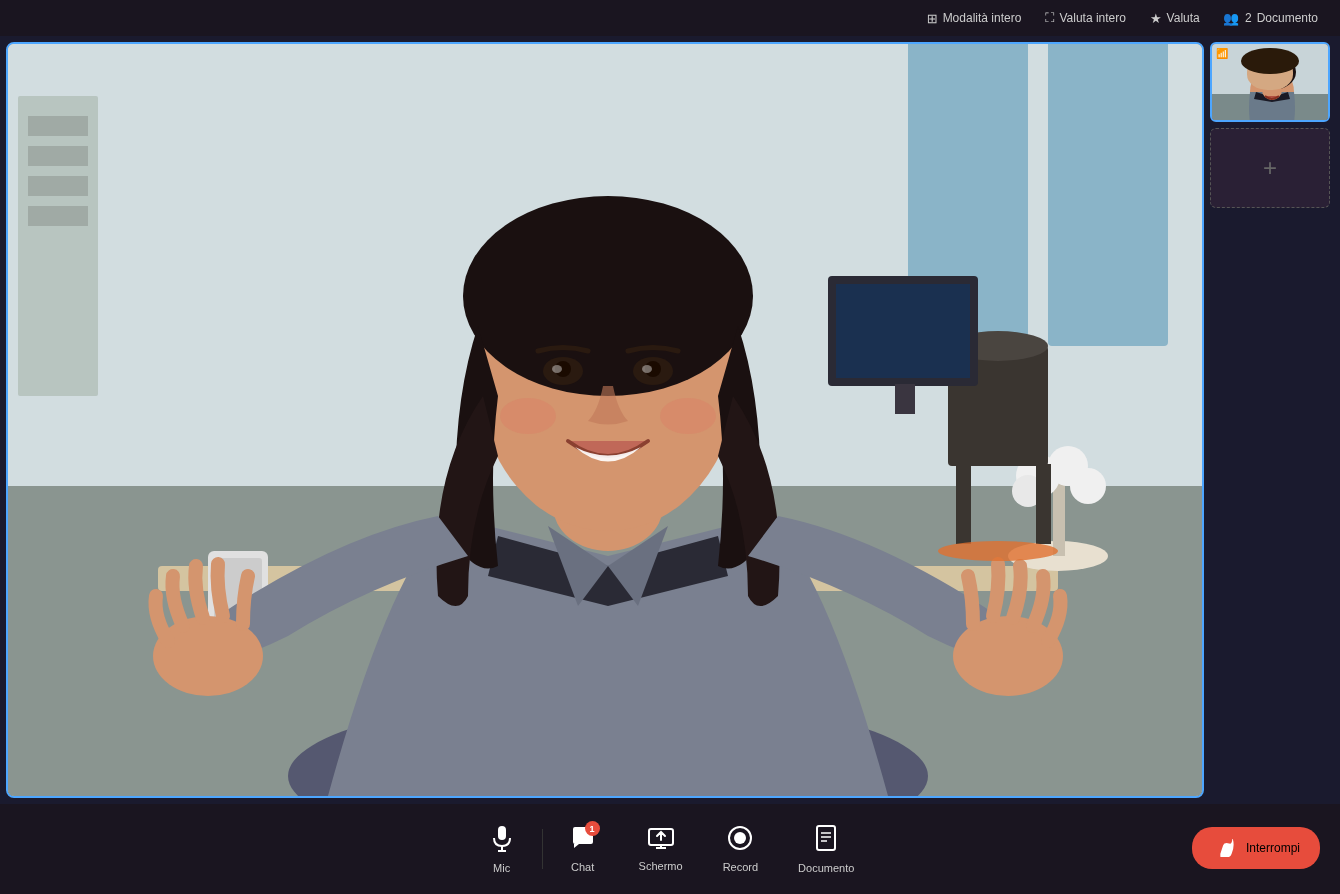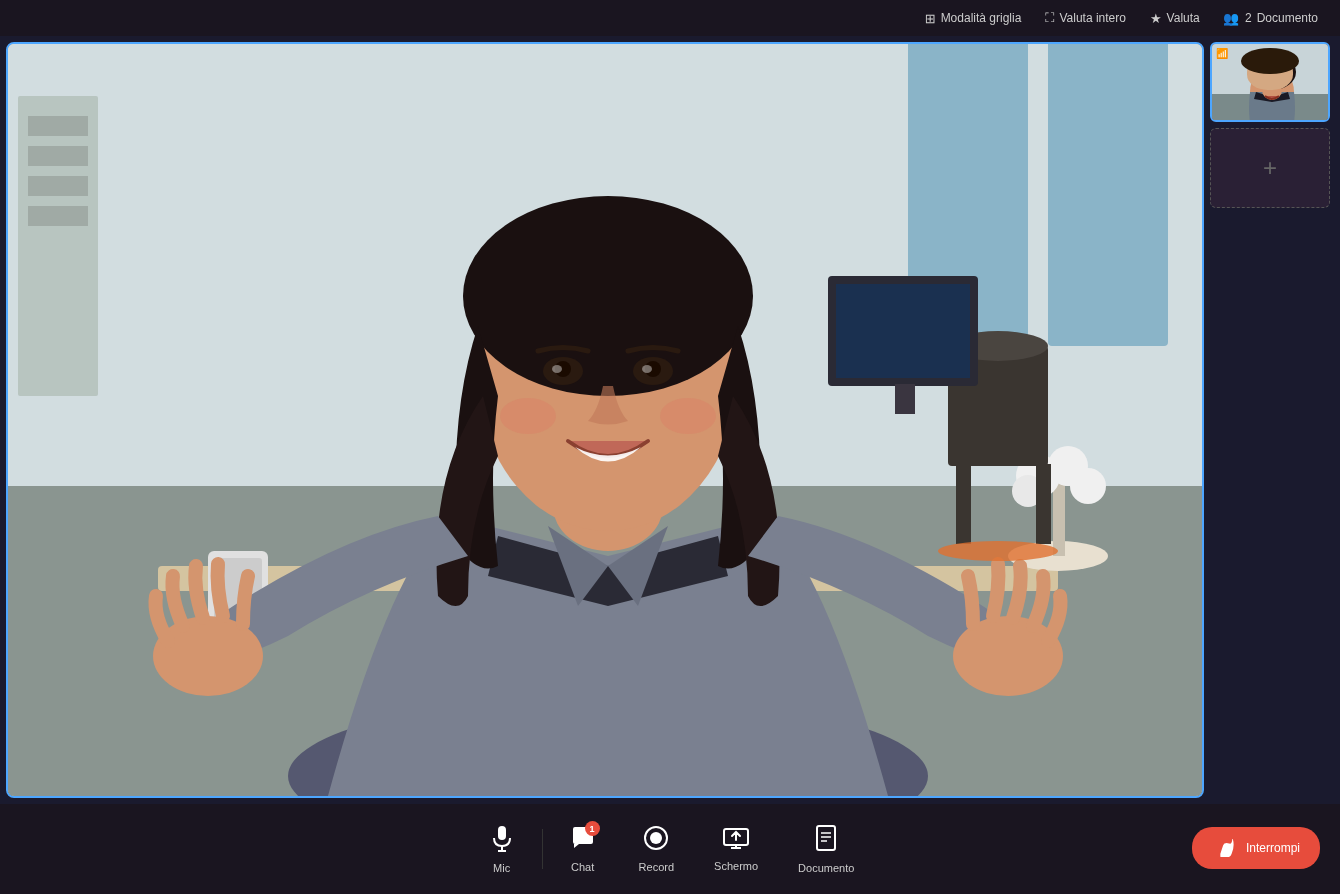--- a/index.html
+++ b/index.html
@@ -221,21 +221,21 @@
       background: #333;
       margin: 0 4px;
     }
   </style>
 </head>
 <body>
 
 <div class="top-bar">
   <button class="top-bar-btn">
     <span class="icon">⊞</span>
-    <span>Modalità griglia</span>
+    <span>Modalità intero</span>
   </button>
   <button class="top-bar-btn">
     <span class="icon">⛶</span>
     <span>Valuta intero</span>
   </button>
   <button class="top-bar-btn">
     <span class="icon">★</span>
     <span>Valuta</span>
   </button>
   <button class="top-bar-btn">
@@ -408,51 +408,51 @@
       <svg width="26" height="26" viewBox="0 0 26 26" fill="none">
         <path d="M 3 4 Q 3 2 5 2 L 21 2 Q 23 2 23 4 L 23 17 Q 23 19 21 19 L 9 19 L 4 23 L 4 19 L 5 19 Q 3 19 3 17 Z" fill="white"></path>
       </svg>
       <span class="badge" style="position:absolute;top:-4px;right:-4px;background:#e74c3c;color:white;font-size:9px;width:15px;height:15px;border-radius:50%;display:flex;align-items:center;justify-content:center;">1</span>
     </span>
     <span>Chat</span>
   </button>
 
   <button class="tool-btn">
     <span class="tool-icon">
-      <svg width="26" height="26" viewBox="0 0 26 26" fill="none">
-        <circle cx="13" cy="13" r="11" stroke="white" stroke-width="2"></circle>
-        <circle cx="13" cy="13" r="6" fill="white"></circle>
-      </svg>
-    </span>
-    <span>Record</span>
-  </button>
-
-  <button class="tool-btn">
-    <span class="tool-icon">
       <svg width="28" height="24" viewBox="0 0 28 24" fill="none">
         <rect x="2" y="3" width="24" height="16" rx="2" fill="none" stroke="white" stroke-width="2"></rect>
         <line x1="14" y1="19" x2="14" y2="22" stroke="white" stroke-width="2"></line>
         <line x1="9" y1="22" x2="19" y2="22" stroke="white" stroke-width="2"></line>
         <path d="M 14 6 L 14 14 M 10 10 L 14 6 L 18 10" stroke="white" stroke-width="2" fill="none" stroke-linecap="round"></path>
       </svg>
     </span>
     <span>Schermo</span>
+  </button>
+
+  <button class="tool-btn">
+    <span class="tool-icon">
+      <svg width="26" height="26" viewBox="0 0 26 26" fill="none">
+        <circle cx="13" cy="13" r="11" stroke="white" stroke-width="2"></circle>
+        <circle cx="13" cy="13" r="6" fill="white"></circle>
+      </svg>
+    </span>
+    <span>Record</span>
   </button>
 
   <button class="tool-btn">
     <span class="tool-icon">
       <svg width="22" height="28" viewBox="0 0 22 28" fill="none">
         <rect x="2" y="2" width="18" height="24" rx="2" fill="none" stroke="white" stroke-width="2"></rect>
         <line x1="6" y1="9" x2="16" y2="9" stroke="white" stroke-width="1.5"></line>
         <line x1="6" y1="13" x2="16" y2="13" stroke="white" stroke-width="1.5"></line>
         <line x1="6" y1="17" x2="12" y2="17" stroke="white" stroke-width="1.5"></line>
       </svg>
     </span>
     <span>Documento</span>
   </button>
 
   <button class="end-call-btn" style="position:absolute;right:20px;bottom:25px;">
     <svg width="28" height="18" viewBox="0 0 28 18" fill="none">
       <path d="M 2 12 Q 6 8 8 9 L 10 12 Q 12 14 14 13 Q 20 10 22 9 L 24 7 Q 25 5 23 3 Q 18 -1 14 1 Q 6 4 2 12 Z" fill="white" transform="rotate(135 14 9)"></path>
     </svg>
-    <span style="color:#ffffff;font-size:12px;margin-left:6px;">Interrompi</span>
+    <span style="color:#000000;font-size:12px;margin-left:6px;">Interrompi</span>
   </button>
 </div>
 
 </body></html>

